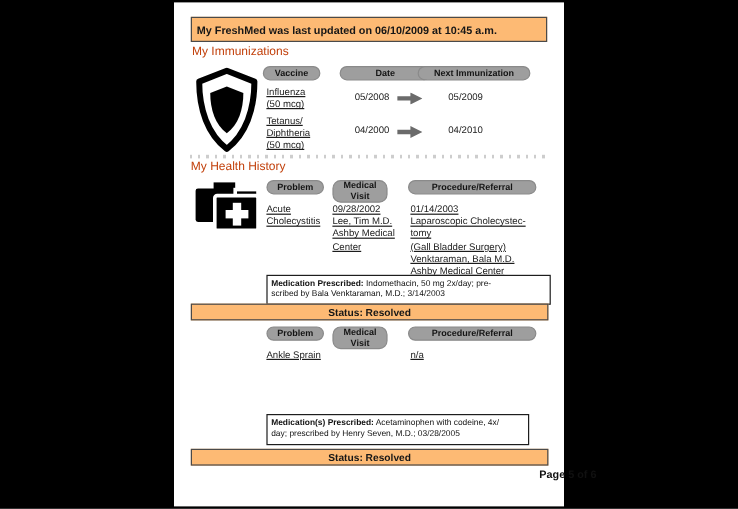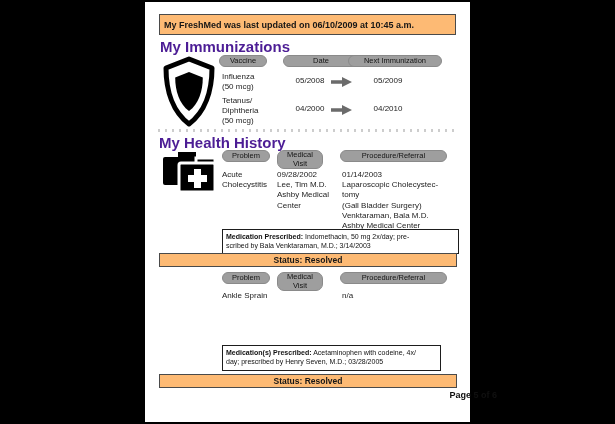--- a/index.html
+++ b/index.html
@@ -17,27 +17,27 @@
     display:flex;align-items:center;
   }
   .header-bar{
     left:14px;top:12px;width:297px;height:21px;
     font-size:9px;font-weight:bold;padding-left:4px;color:#161616;
   }
   .status-bar{
     left:14px;width:298px;height:14px;justify-content:center;
     font-size:8.5px;font-weight:bold;color:#161616;
   }
-  .section-title{font-size:15px;font-weight:bold;color:#4c1d95;}
+  .section-title{font-size:10px;font-weight:normal;color:#c2410c;}
   .pill{
     background:#9e9e9e;border:1px solid #8a8a8a;border-radius:7px;box-sizing:border-box;
-    color:#141414;font-size:7.5px;font-weight:normal;text-align:center;
+    color:#141414;font-size:7.5px;font-weight:bold;text-align:center;
     display:flex;align-items:center;justify-content:center;line-height:1.1;
   }
-  .cell{font-size:8px;line-height:1.28;color:#1c1c1c;}
+  .cell{font-size:8px;line-height:1.28;color:#1c1c1c;text-decoration:underline;}
   .num{font-size:8px;color:#1c1c1c;text-align:center;}
   .medbox{
     border:1.5px solid #1d1d1d;box-sizing:border-box;background:#fff;
     font-size:7px;line-height:1.35;padding:2px 3px;color:#111;
   }
   .medbox b{font-weight:bold;}
   .dotted{
     height:3px;
     background:repeating-linear-gradient(to right,#cdcdcd 0 2px,transparent 2px 7px);
   }

